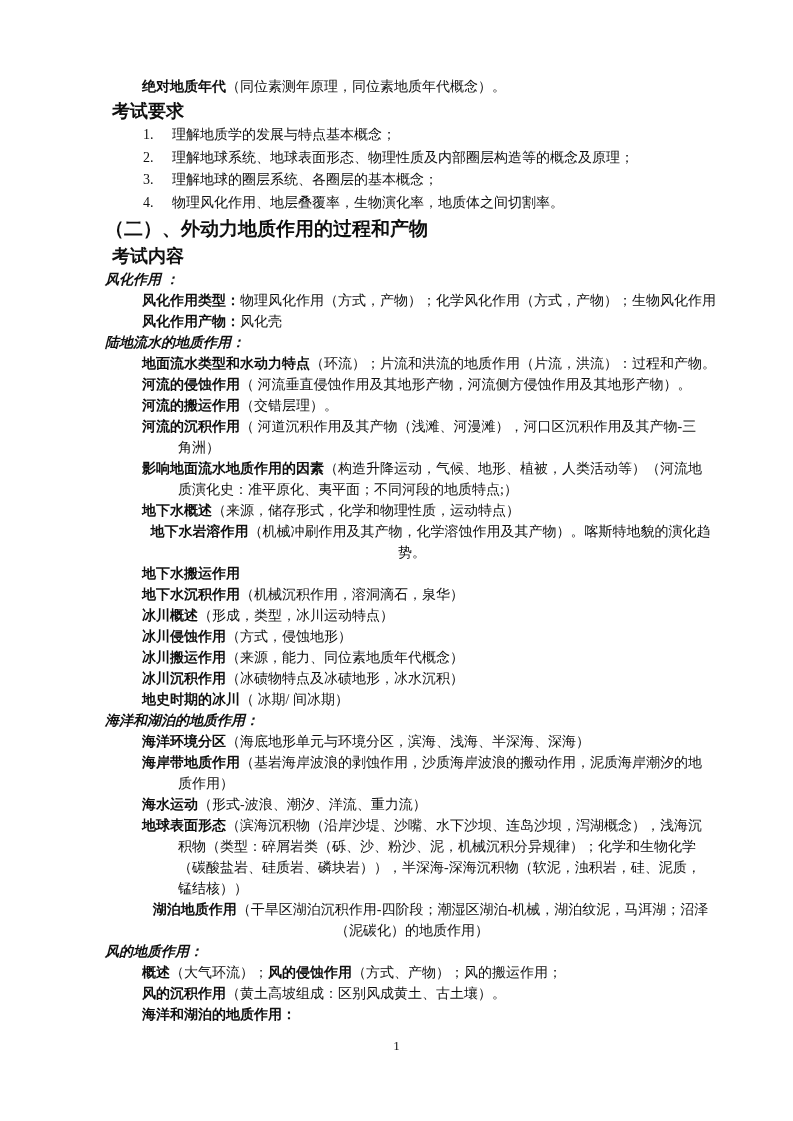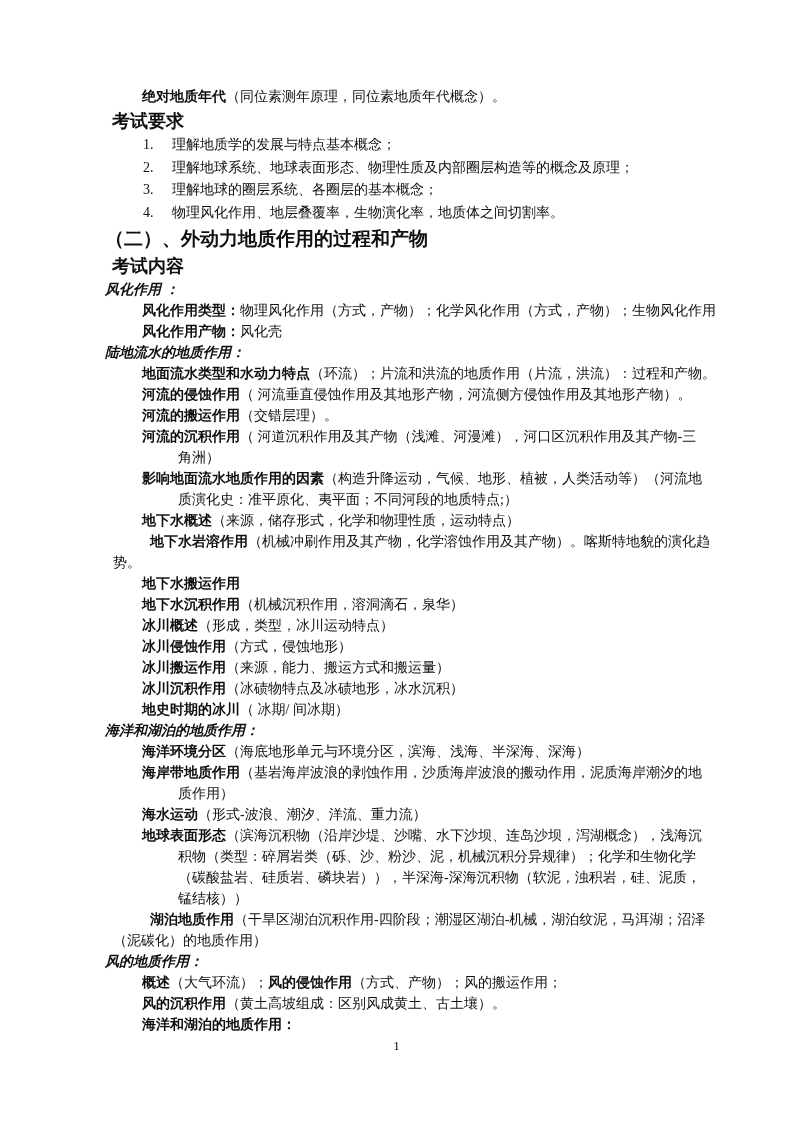--- a/index.html
+++ b/index.html
@@ -12,21 +12,21 @@
     width: 793px;
     height: 1121px;
     background: #ffffff;
     overflow: hidden;
     font-family: "Liberation Serif", "DejaVu Serif", serif;
     color: #0f0f0f;
   }
   .content {
     position: absolute;
     left: 105px;
-    top: 86px;
+    top: 76px;
     width: 612px;
   }
   .p {
     margin: 0;
     font-size: 14px;
     line-height: 21px;
     white-space: pre-wrap;
     word-break: break-all;
   }
   .b {
@@ -38,22 +38,23 @@
   
   .lv1 { margin-left: 37px; }
   
   .hang-in {
     margin-left: 37px;
     padding-left: 36px;
     text-indent: -36px;
   }
   
   .hang-out {
-    margin-left: 8px;
+    margin-left: 2px;
     text-indent: 37px;
+    text-align: center;
   }
   
   .h1 {
     font-size: 19px;
     line-height: 26px;
     margin: 2px 0 0 0;
     font-family: "Liberation Sans", "DejaVu Sans", sans-serif;
     font-weight: bold;
   }
   
@@ -109,21 +110,21 @@
 角洲）</span></p>
       <p class="p hang-in"><span class="b">影响地面流水地质作用的因素</span><span>（构造升降运动，气候、地形、植被，人类活动等）（河流地
 质演化史：准平原化、夷平面；不同河段的地质特点;）</span></p>
       <p class="p lv1"><span class="b">地下水概述</span><span>（来源，储存形式，化学和物理性质，运动特点）</span></p>
       <p class="p hang-out"><span class="b">地下水岩溶作用</span><span>（机械冲刷作用及其产物，化学溶蚀作用及其产物）。喀斯特地貌的演化趋
 势。</span></p>
       <p class="p lv1"><span class="b">地下水搬运作用</span></p>
       <p class="p lv1"><span class="b">地下水沉积作用</span><span>（机械沉积作用，溶洞滴石，泉华）</span></p>
       <p class="p lv1"><span class="b">冰川概述</span><span>（形成，类型，冰川运动特点）</span></p>
       <p class="p lv1"><span class="b">冰川侵蚀作用</span><span>（方式，侵蚀地形）</span></p>
-      <p class="p lv1"><span class="b">冰川搬运作用</span><span>（来源，能力、搬运方式和搬运量）</span></p>
+      <p class="p lv1"><span class="b">冰川搬运作用</span><span>（来源，能力、同位素地质年代概念）</span></p>
       <p class="p lv1"><span class="b">冰川沉积作用</span><span>（冰碛物特点及冰碛地形，冰水沉积）</span></p>
       <p class="p lv1"><span class="b">地史时期的冰川</span><span>（ 冰期/ 间冰期）</span></p>
       <p class="p lv0"><span class="b">海洋和湖泊的地质作用：</span></p>
       <p class="p lv1"><span class="b">海洋环境分区</span><span>（海底地形单元与环境分区，滨海、浅海、半深海、深海）</span></p>
       <p class="p hang-in"><span class="b">海岸带地质作用</span><span>（基岩海岸波浪的剥蚀作用，沙质海岸波浪的搬动作用，泥质海岸潮汐的地
 质作用）</span></p>
       <p class="p lv1"><span class="b">海水运动</span><span>（形式-波浪、潮汐、洋流、重力流）</span></p>
       <p class="p hang-in"><span class="b">地球表面形态</span><span>（滨海沉积物（沿岸沙堤、沙嘴、水下沙坝、连岛沙坝，泻湖概念），浅海沉
 积物（类型：碎屑岩类（砾、沙、粉沙、泥，机械沉积分异规律）；化学和生物化学
 （碳酸盐岩、硅质岩、磷块岩）），半深海-深海沉积物（软泥，浊积岩，硅、泥质，

